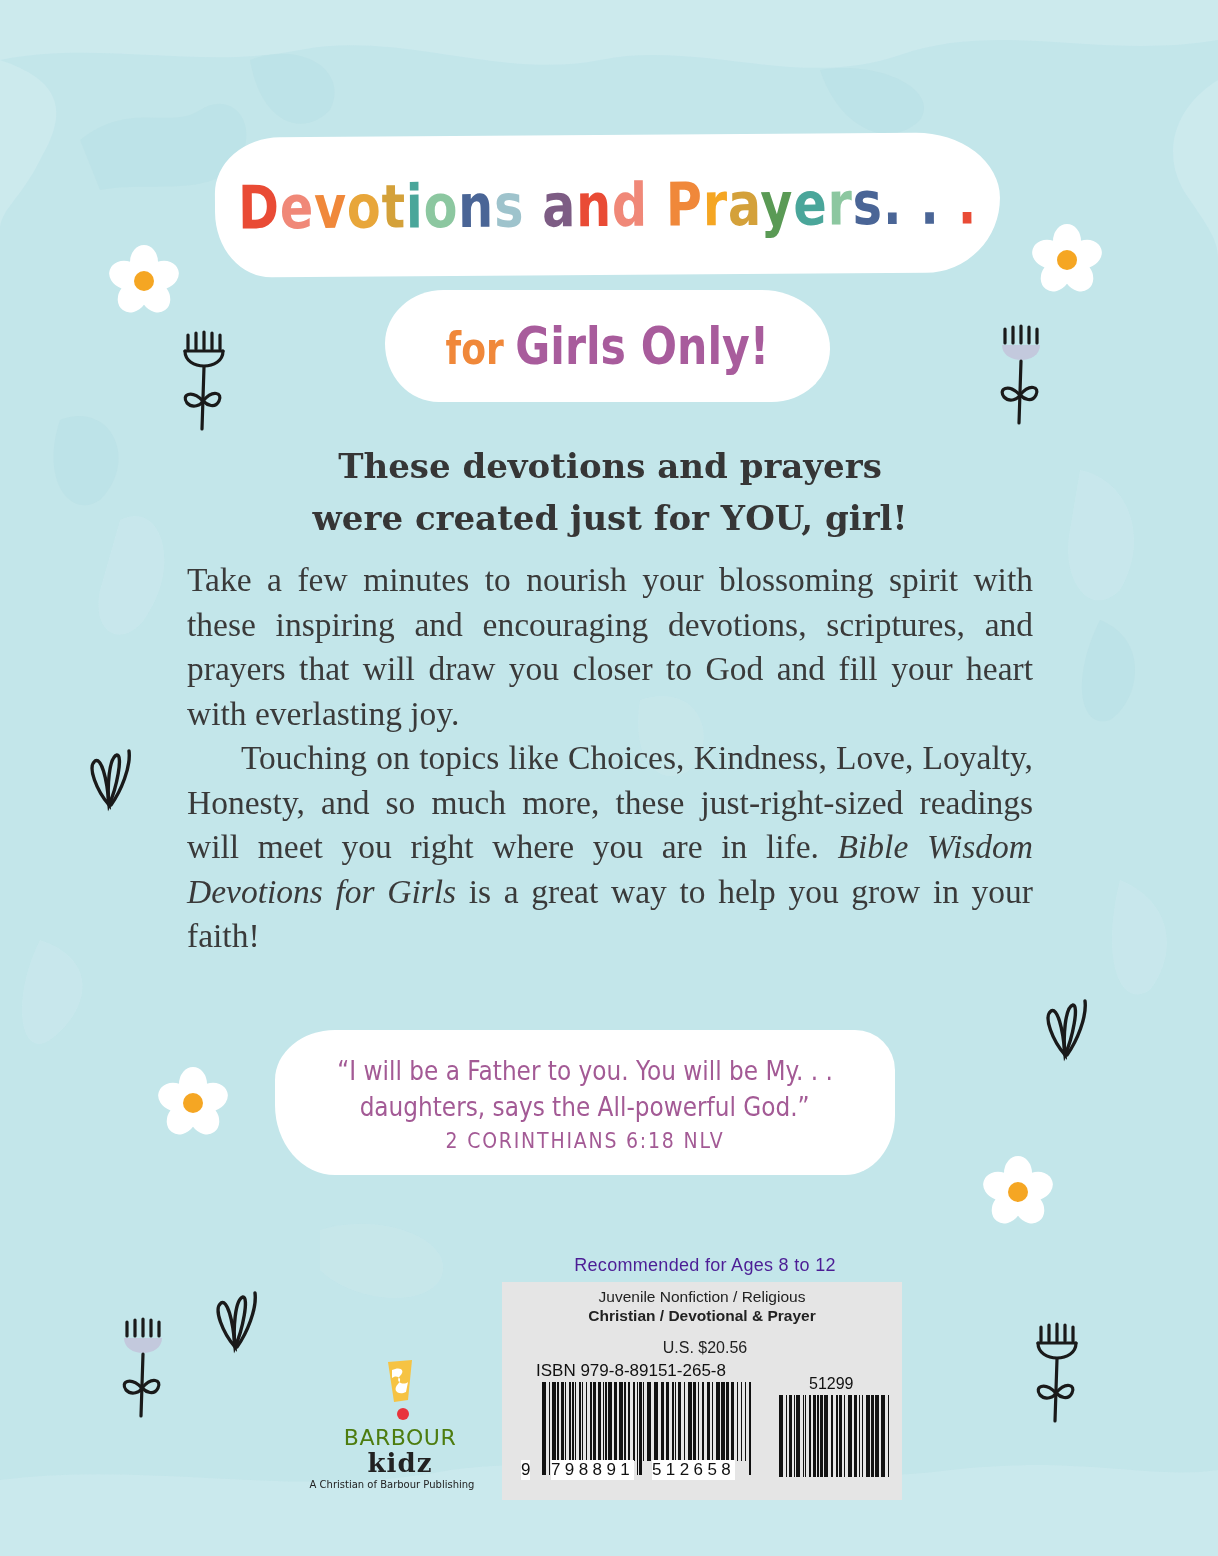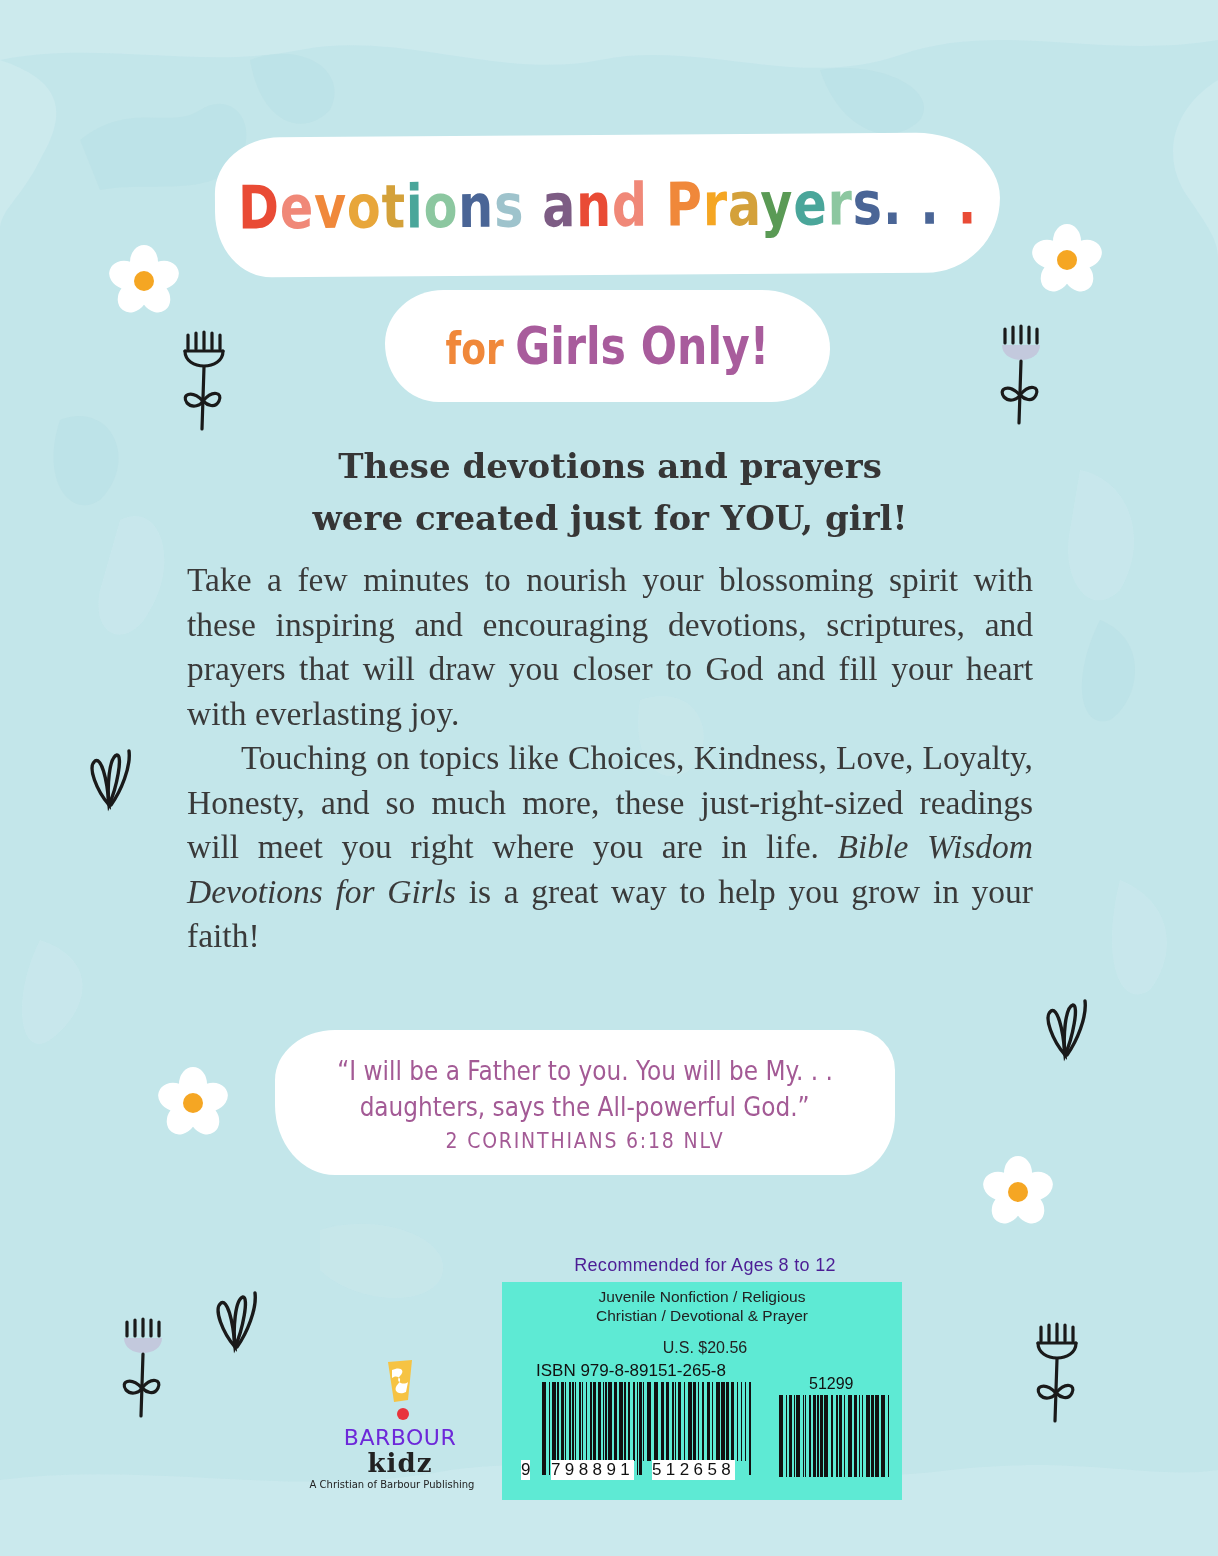--- a/index.html
+++ b/index.html
@@ -74,21 +74,21 @@
   }
 
   
   .age-line {
     left: 500px; top: 1255px; width: 410px; text-align: center;
     font-family: "Liberation Sans", sans-serif; font-size: 18px; color: #4c1d95;
     letter-spacing: 0.3px;
   }
   .price-box {
     left: 502px; top: 1282px; width: 400px; height: 218px;
-    background: #5eead4;
+    background: #e5e5e5;
   }
   .cat-line {
     position: absolute; left: 0; width: 100%; text-align: center;
     font-family: "Liberation Sans", sans-serif; font-size: 15.5px; color: #222;
   }
   .price-line {
     position: absolute; left: 0; width: 100%; text-align: center;
     font-family: "Liberation Sans", sans-serif; font-size: 16px; color: #222;
   }
   .isbn-line {
@@ -102,21 +102,21 @@
   }
   .barcode-addon { position: absolute; left: 277px; top: 93px; width: 110px; height: 97px; }
   .addon-digits {
     position: absolute; left: 307px; top: 72px;
     font-family: "Liberation Sans", sans-serif; font-size: 16px; color: #111;
   }
 
   
   .logo { left: 300px; top: 1360px; width: 200px; text-align: center; }
   .logo-barbour {
-    font-family: "DejaVu Sans", sans-serif; font-size: 22px; color: #6d28d9;
+    font-family: "DejaVu Sans", sans-serif; font-size: 22px; color: #4d7c0f;
     letter-spacing: 0.5px; margin-top: 4px; line-height: 24px;
   }
   .logo-kidz {
     font-family: "DejaVu Serif", serif; font-weight: bold; font-size: 26px;
     color: #222; line-height: 26px; letter-spacing: 1px;
   }
   .logo-div {
     font-family: "DejaVu Sans", sans-serif; font-size: 10px; color: #222;
     margin-top: 3px; white-space: nowrap; position: relative; left: -8px;
   }
@@ -170,21 +170,21 @@
 <div class="bubble bubble-quote layer">
   <div class="quote-text">“I will be a Father to you. You will be My. . .</div>
   <div class="quote-text">daughters, says the All-powerful God.”</div>
   <div class="quote-ref">2 CORINTHIANS 6:18 NLV</div>
 </div>
 
 <div class="age-line layer">Recommended for Ages 8 to 12</div>
 
 <div class="price-box layer">
   <div class="cat-line" style="top:6px;">Juvenile Nonfiction / Religious</div>
-  <div class="cat-line" style="top:25px;">Christian / Devotional &amp; Prayer</div>
+  <div class="cat-line" style="top:25px;font-weight:bold;">Christian / Devotional &amp; Prayer</div>
   <div class="price-line" style="top:57px; left:3px;">U.S. $20.56</div>
   <div class="isbn-line" style="top:79px;">ISBN 979-8-89151-265-8</div>
 
   <svg class="barcode-main" id="barcodeMain" style="top:100px; left:40px; height:93px;" viewBox="0 0 212 93" preserveAspectRatio="none">
       <rect x="0" y="0" width="4" height="93" fill="#111"></rect>
       <rect x="7" y="0" width="1" height="93" fill="#111"></rect>
       <rect x="10" y="0" width="4" height="79" fill="#111"></rect>
       <rect x="15" y="0" width="2" height="79" fill="#111"></rect>
       <rect x="19" y="0" width="3" height="79" fill="#111"></rect>
       <rect x="23" y="0" width="1" height="79" fill="#111"></rect>

